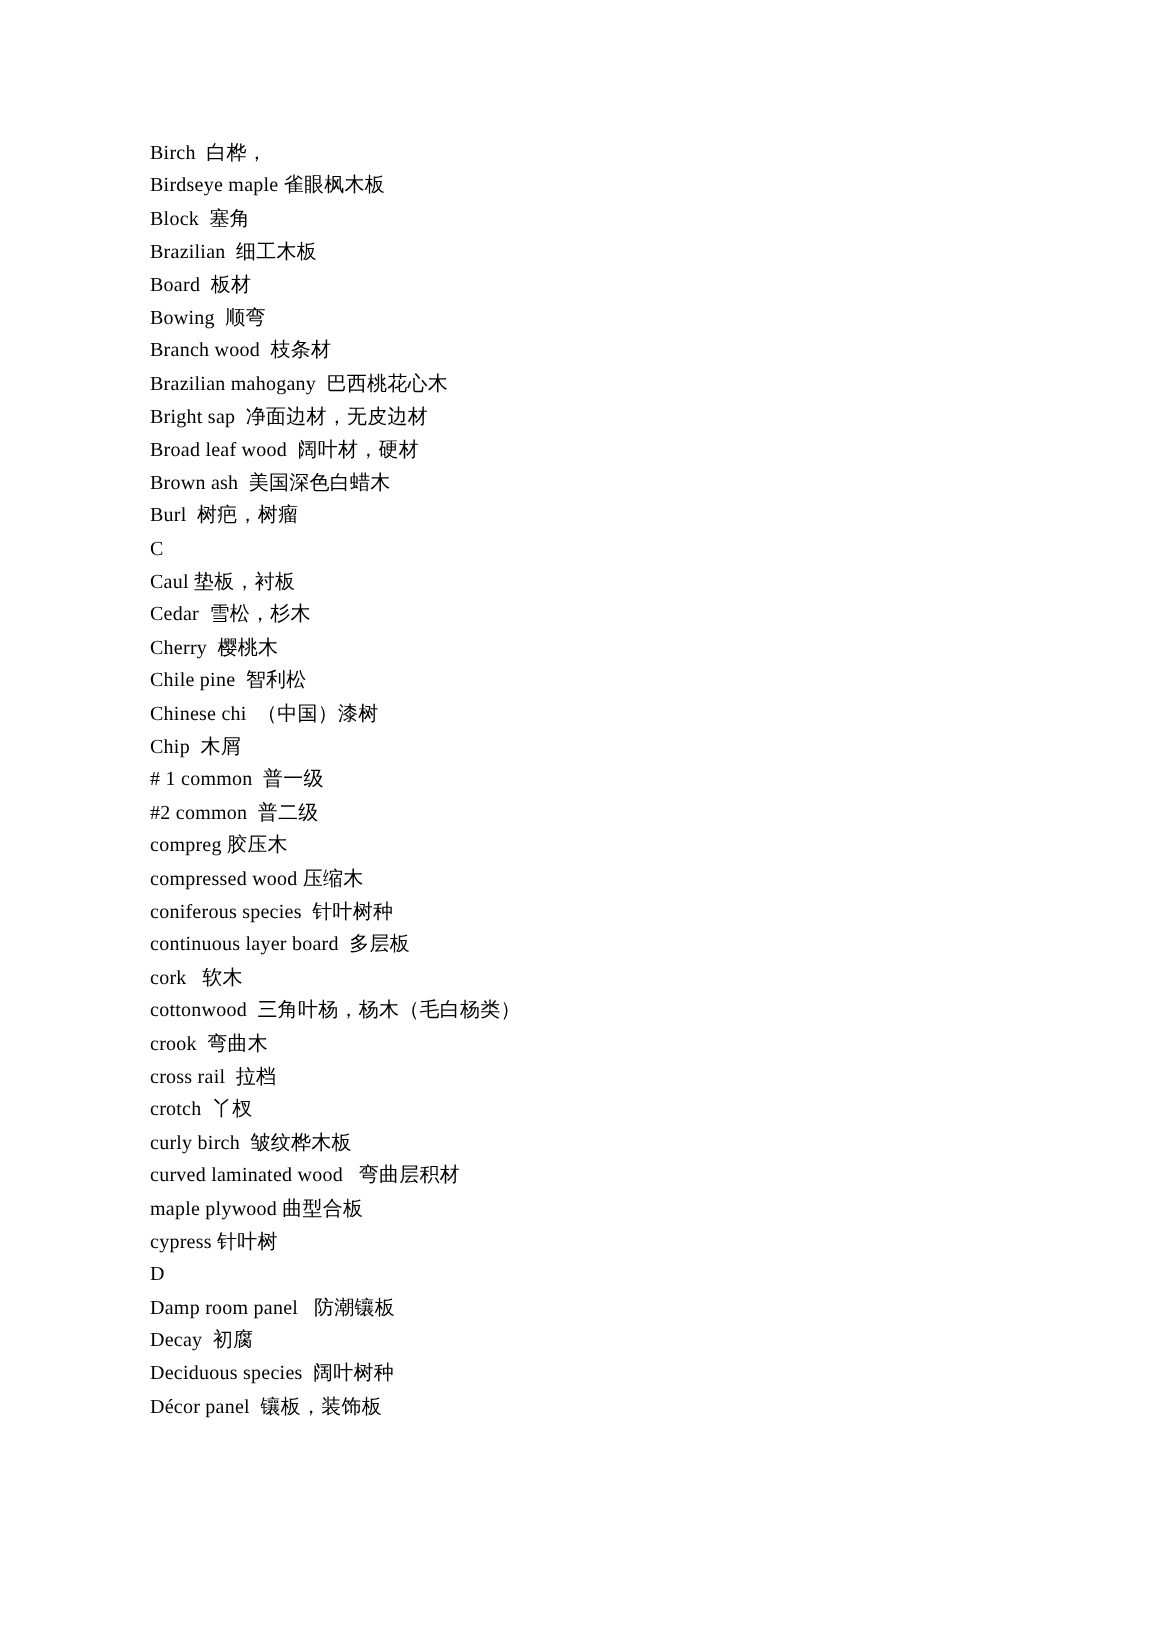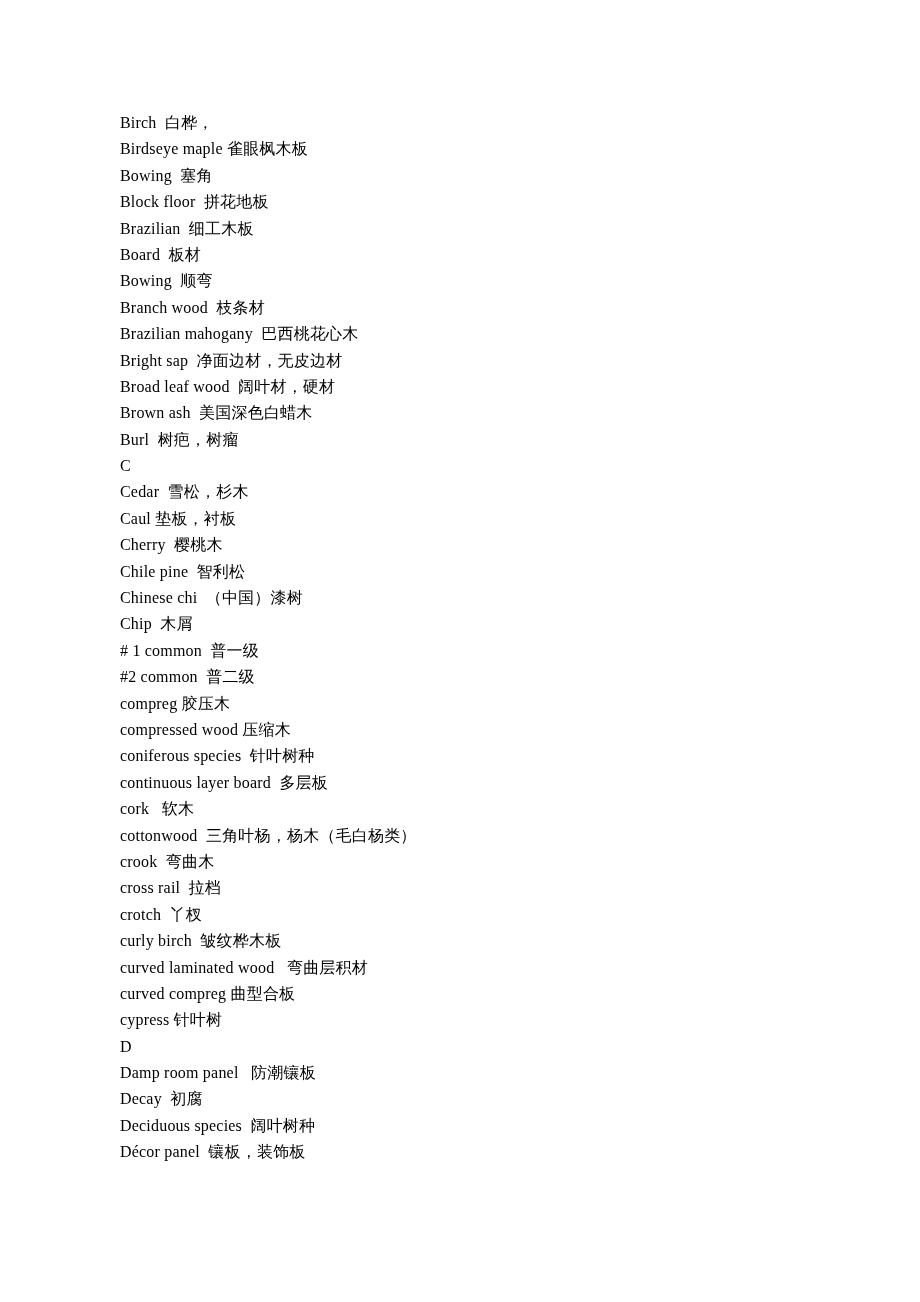--- a/index.html
+++ b/index.html
@@ -22,52 +22,51 @@
     letter-spacing: 0.2px;
   }
 </style>
 </head>
 <body>
 
 <div class="page">
   <div id="content">
       <div class="line">Birch  白桦，</div>
       <div class="line">Birdseye maple 雀眼枫木板</div>
-      <div class="line">Bowing  塞角</div>
-      <div class="line">Block floor  拼花地板</div>
+      <div class="line">Block  塞角</div>
       <div class="line">Brazilian  细工木板</div>
       <div class="line">Board  板材</div>
       <div class="line">Bowing  顺弯</div>
       <div class="line">Branch wood  枝条材</div>
       <div class="line">Brazilian mahogany  巴西桃花心木</div>
       <div class="line">Bright sap  净面边材，无皮边材</div>
       <div class="line">Broad leaf wood  阔叶材，硬材</div>
       <div class="line">Brown ash  美国深色白蜡木</div>
       <div class="line">Burl  树疤，树瘤</div>
       <div class="line">C</div>
+      <div class="line">Caul 垫板，衬板</div>
       <div class="line">Cedar  雪松，杉木</div>
-      <div class="line">Caul 垫板，衬板</div>
       <div class="line">Cherry  樱桃木</div>
       <div class="line">Chile pine  智利松</div>
       <div class="line">Chinese chi  （中国）漆树</div>
       <div class="line">Chip  木屑</div>
       <div class="line"># 1 common  普一级</div>
       <div class="line">#2 common  普二级</div>
       <div class="line">compreg 胶压木</div>
       <div class="line">compressed wood 压缩木</div>
       <div class="line">coniferous species  针叶树种</div>
       <div class="line">continuous layer board  多层板</div>
       <div class="line">cork   软木</div>
       <div class="line">cottonwood  三角叶杨，杨木（毛白杨类）</div>
       <div class="line">crook  弯曲木</div>
       <div class="line">cross rail  拉档</div>
       <div class="line">crotch  丫杈</div>
       <div class="line">curly birch  皱纹桦木板</div>
       <div class="line">curved laminated wood   弯曲层积材</div>
-      <div class="line">curved compreg 曲型合板</div>
+      <div class="line">maple plywood 曲型合板</div>
       <div class="line">cypress 针叶树</div>
       <div class="line">D</div>
       <div class="line">Damp room panel   防潮镶板</div>
       <div class="line">Decay  初腐</div>
       <div class="line">Deciduous species  阔叶树种</div>
       <div class="line">Décor panel  镶板，装饰板</div>
     </div>
 </div>
 
 </body></html>

